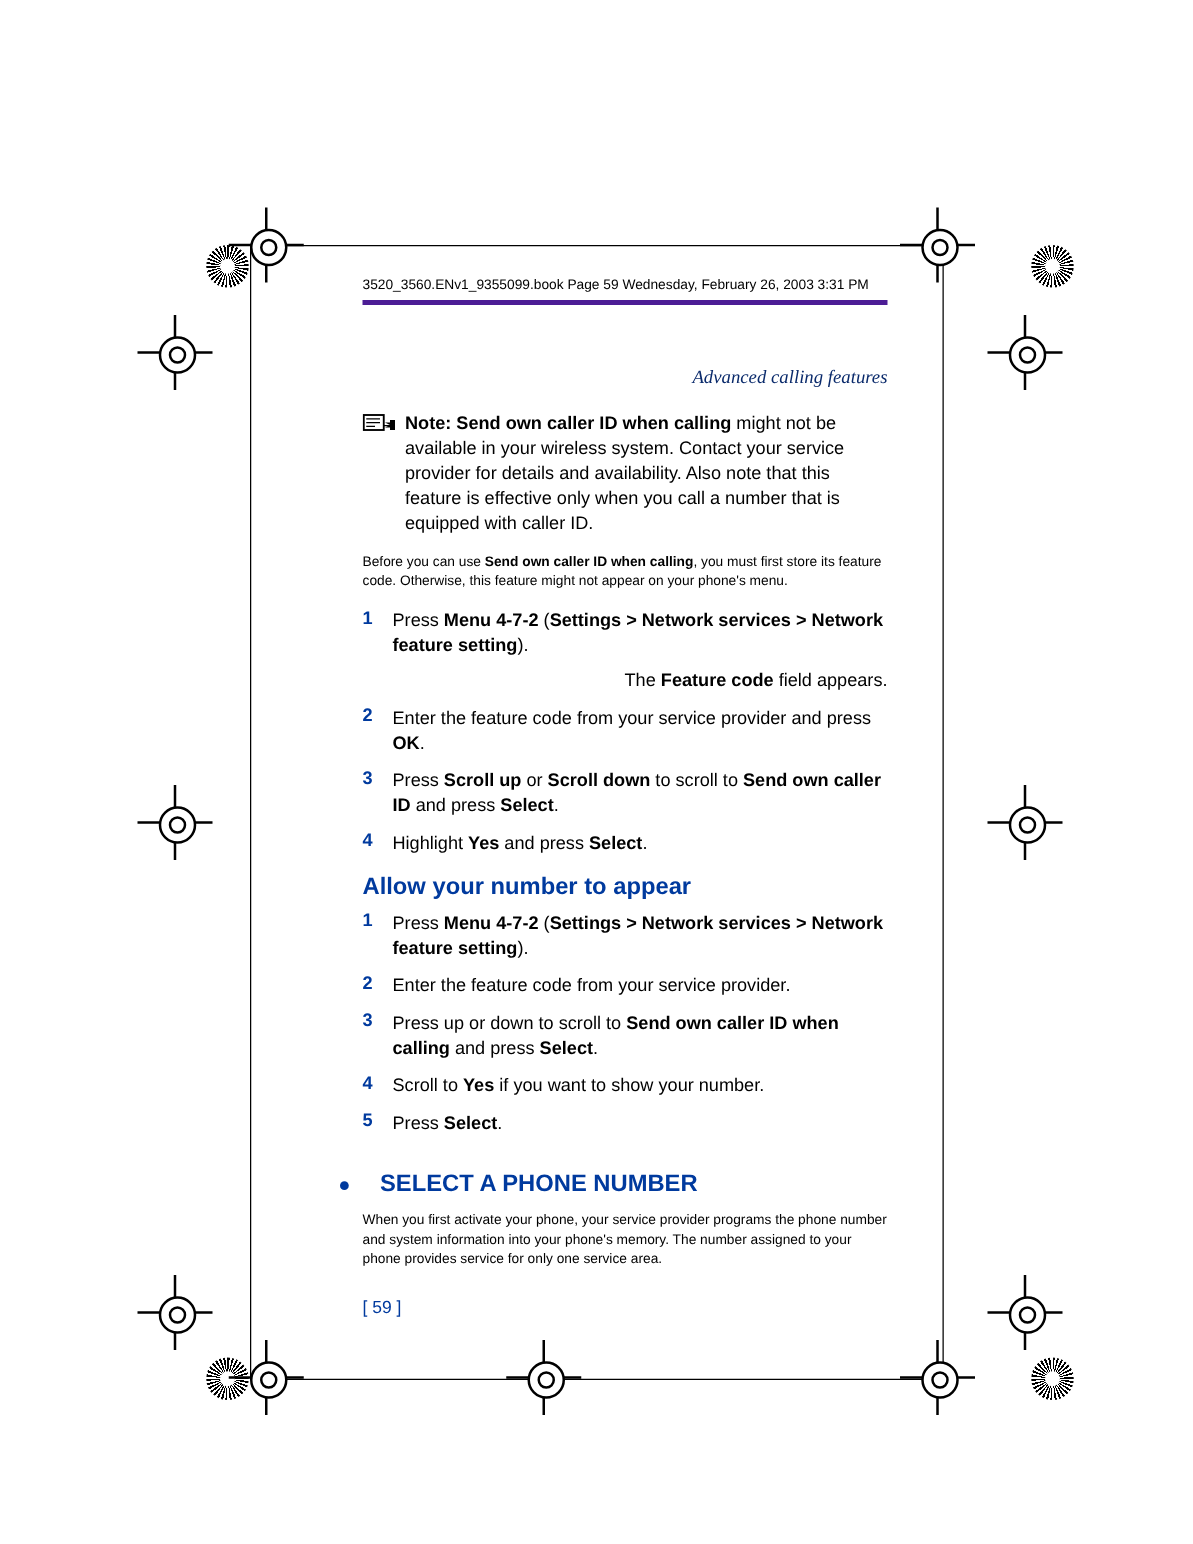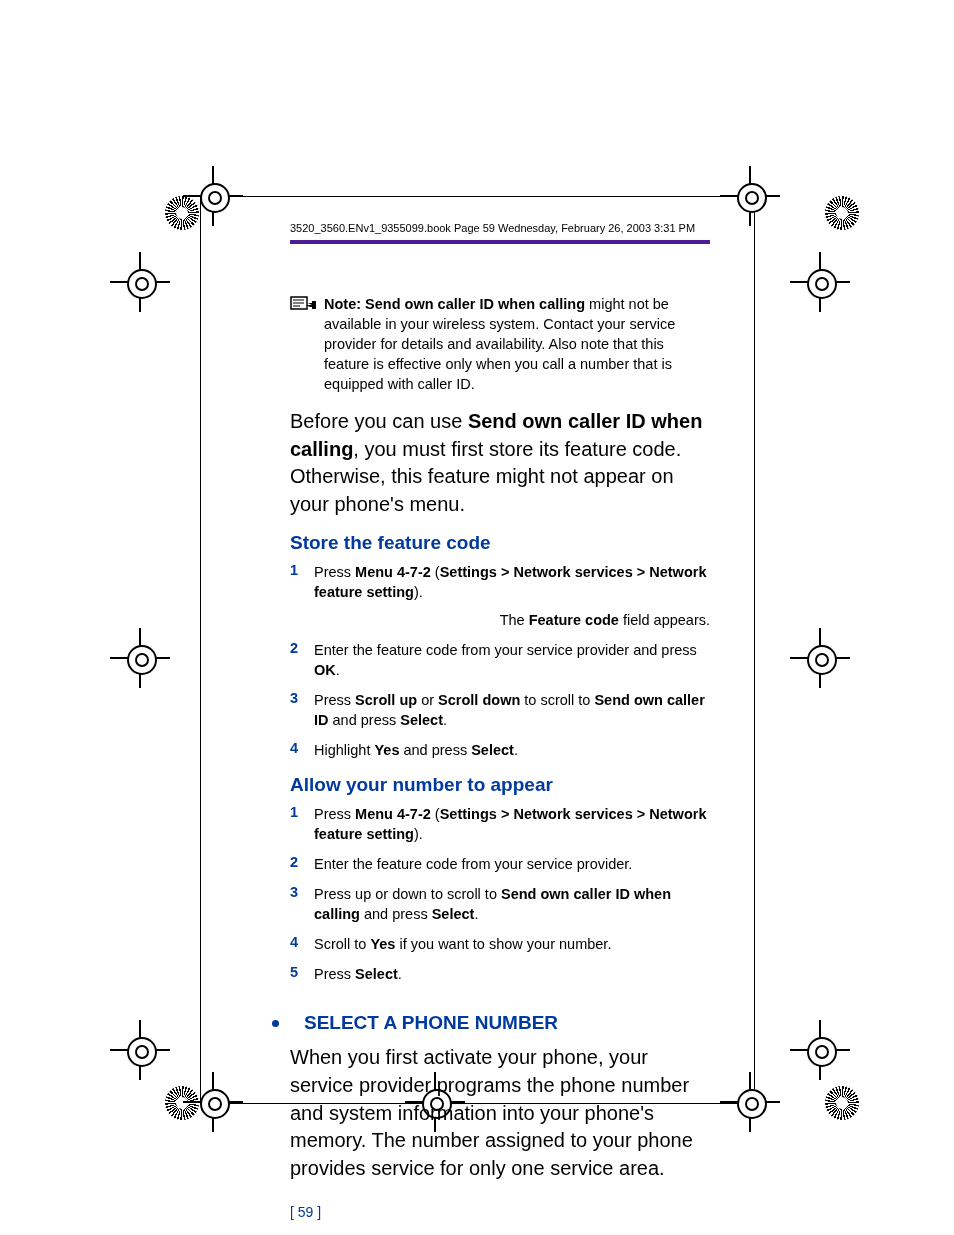--- a/index.html
+++ b/index.html
@@ -43,21 +43,21 @@
     margin-right: 6px;
     margin-top: 2px;
   }
   .note-icon svg { display:block; }
   .body-text {
     font-size: 14.5px;
     line-height: 1.38;
   }
   .paragraph {
     margin: 0 0 14px 0;
-    font-size: 20px;
+    font-size: 11px;
     line-height: 1.38;
   }
   .h-blue {
     color: #003a9e;
     font-size: 19px;
     font-weight: 600;
     margin: 14px 0 8px 0;
     font-family: Verdana, Geneva, sans-serif;
   }
   .h-blue-caps {
@@ -203,20 +203,21 @@
 <div class="mark" style="left:720px; top:1072px;">
     <div class="vline"></div>
     <div class="hline"></div>
     <div class="ring"></div>
   </div>
 
 <div class="page-wrap">
 
   <div class="print-header">3520_3560.ENv1_9355099.book  Page 59  Wednesday, February 26, 2003  3:31 PM</div>
 
+  <div class="section-header">Advanced calling features</div>
 
   <div class="note-block">
     <div class="note-icon">
       <svg width="26" height="18" viewBox="0 0 26 18">
         <rect x="1" y="1" width="16" height="12" fill="none" stroke="#000" stroke-width="1.5"></rect>
         <line x1="3" y1="4" x2="14" y2="4" stroke="#000" stroke-width="1"></line>
         <line x1="3" y1="7" x2="14" y2="7" stroke="#000" stroke-width="1"></line>
         <line x1="3" y1="10" x2="10" y2="10" stroke="#000" stroke-width="1"></line>
         <polygon points="17,9 26,9 26,5 22,5 22,13 26,13 26,9" fill="#000"></polygon>
         <polygon points="18,7 25,7 25,11 18,11 22,9" fill="#000"></polygon>
@@ -225,21 +226,20 @@
     </div>
     <div class="body-text">
       <b>Note: Send own caller ID when calling</b><span> might not be available in your wireless system. Contact your service provider for details and availability. Also note that this feature is effective only when you call a number that is equipped with caller ID.</span>
     </div>
   </div>
 
   <p class="paragraph">
     <span>Before you can use </span><b>Send own caller ID when calling</b><span>, you must first store its feature code. Otherwise, this feature might not appear on your phone's menu.</span>
   </p>
 
-  <div class="h-blue">Store the feature code</div>
   <div>
       <div class="ol-item">
         <div class="ol-num">1</div>
         <div class="ol-body"><span>Press </span><b>Menu 4-7-2</b><span> (</span><b>Settings &gt; Network services &gt; Network feature setting</b><span>).</span><div class="ol-sub"><span>The </span><b>Feature code</b><span> field appears.</span></div></div>
       </div>
       <div class="ol-item">
         <div class="ol-num">2</div>
         <div class="ol-body"><span>Enter the feature code from your service provider and press </span><b>OK</b><span>.</span></div>
       </div>
       <div class="ol-item">

